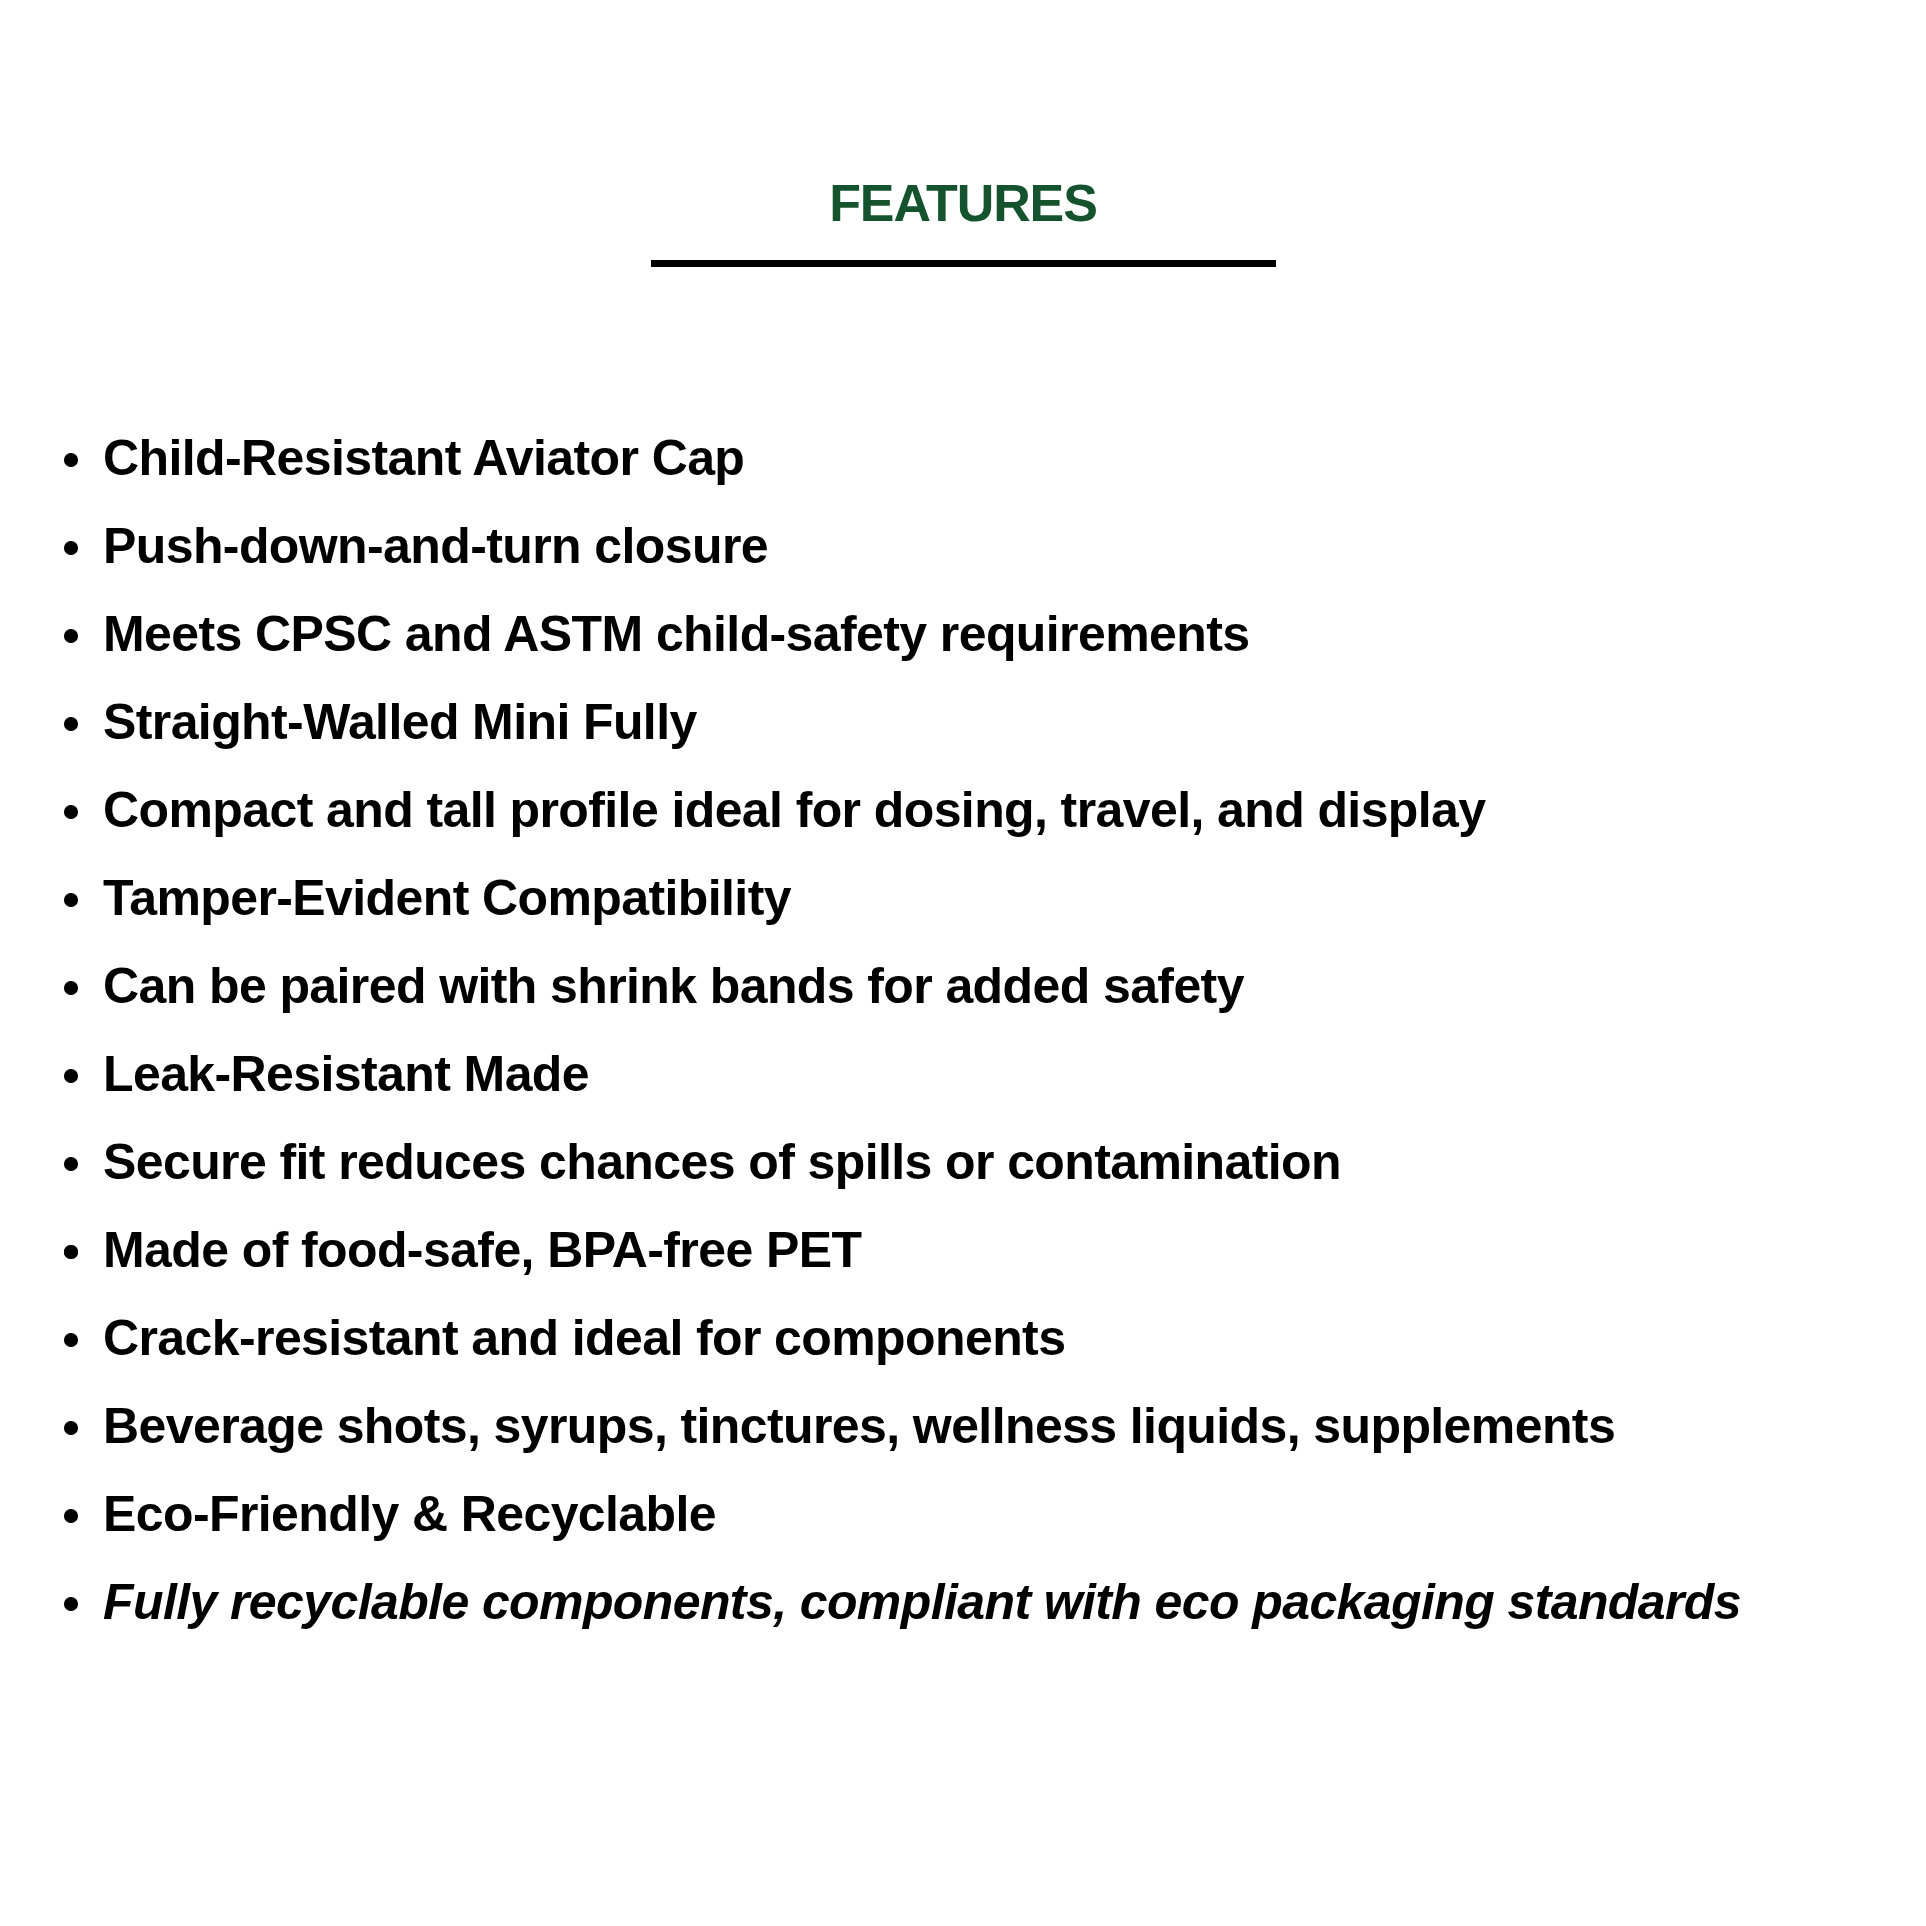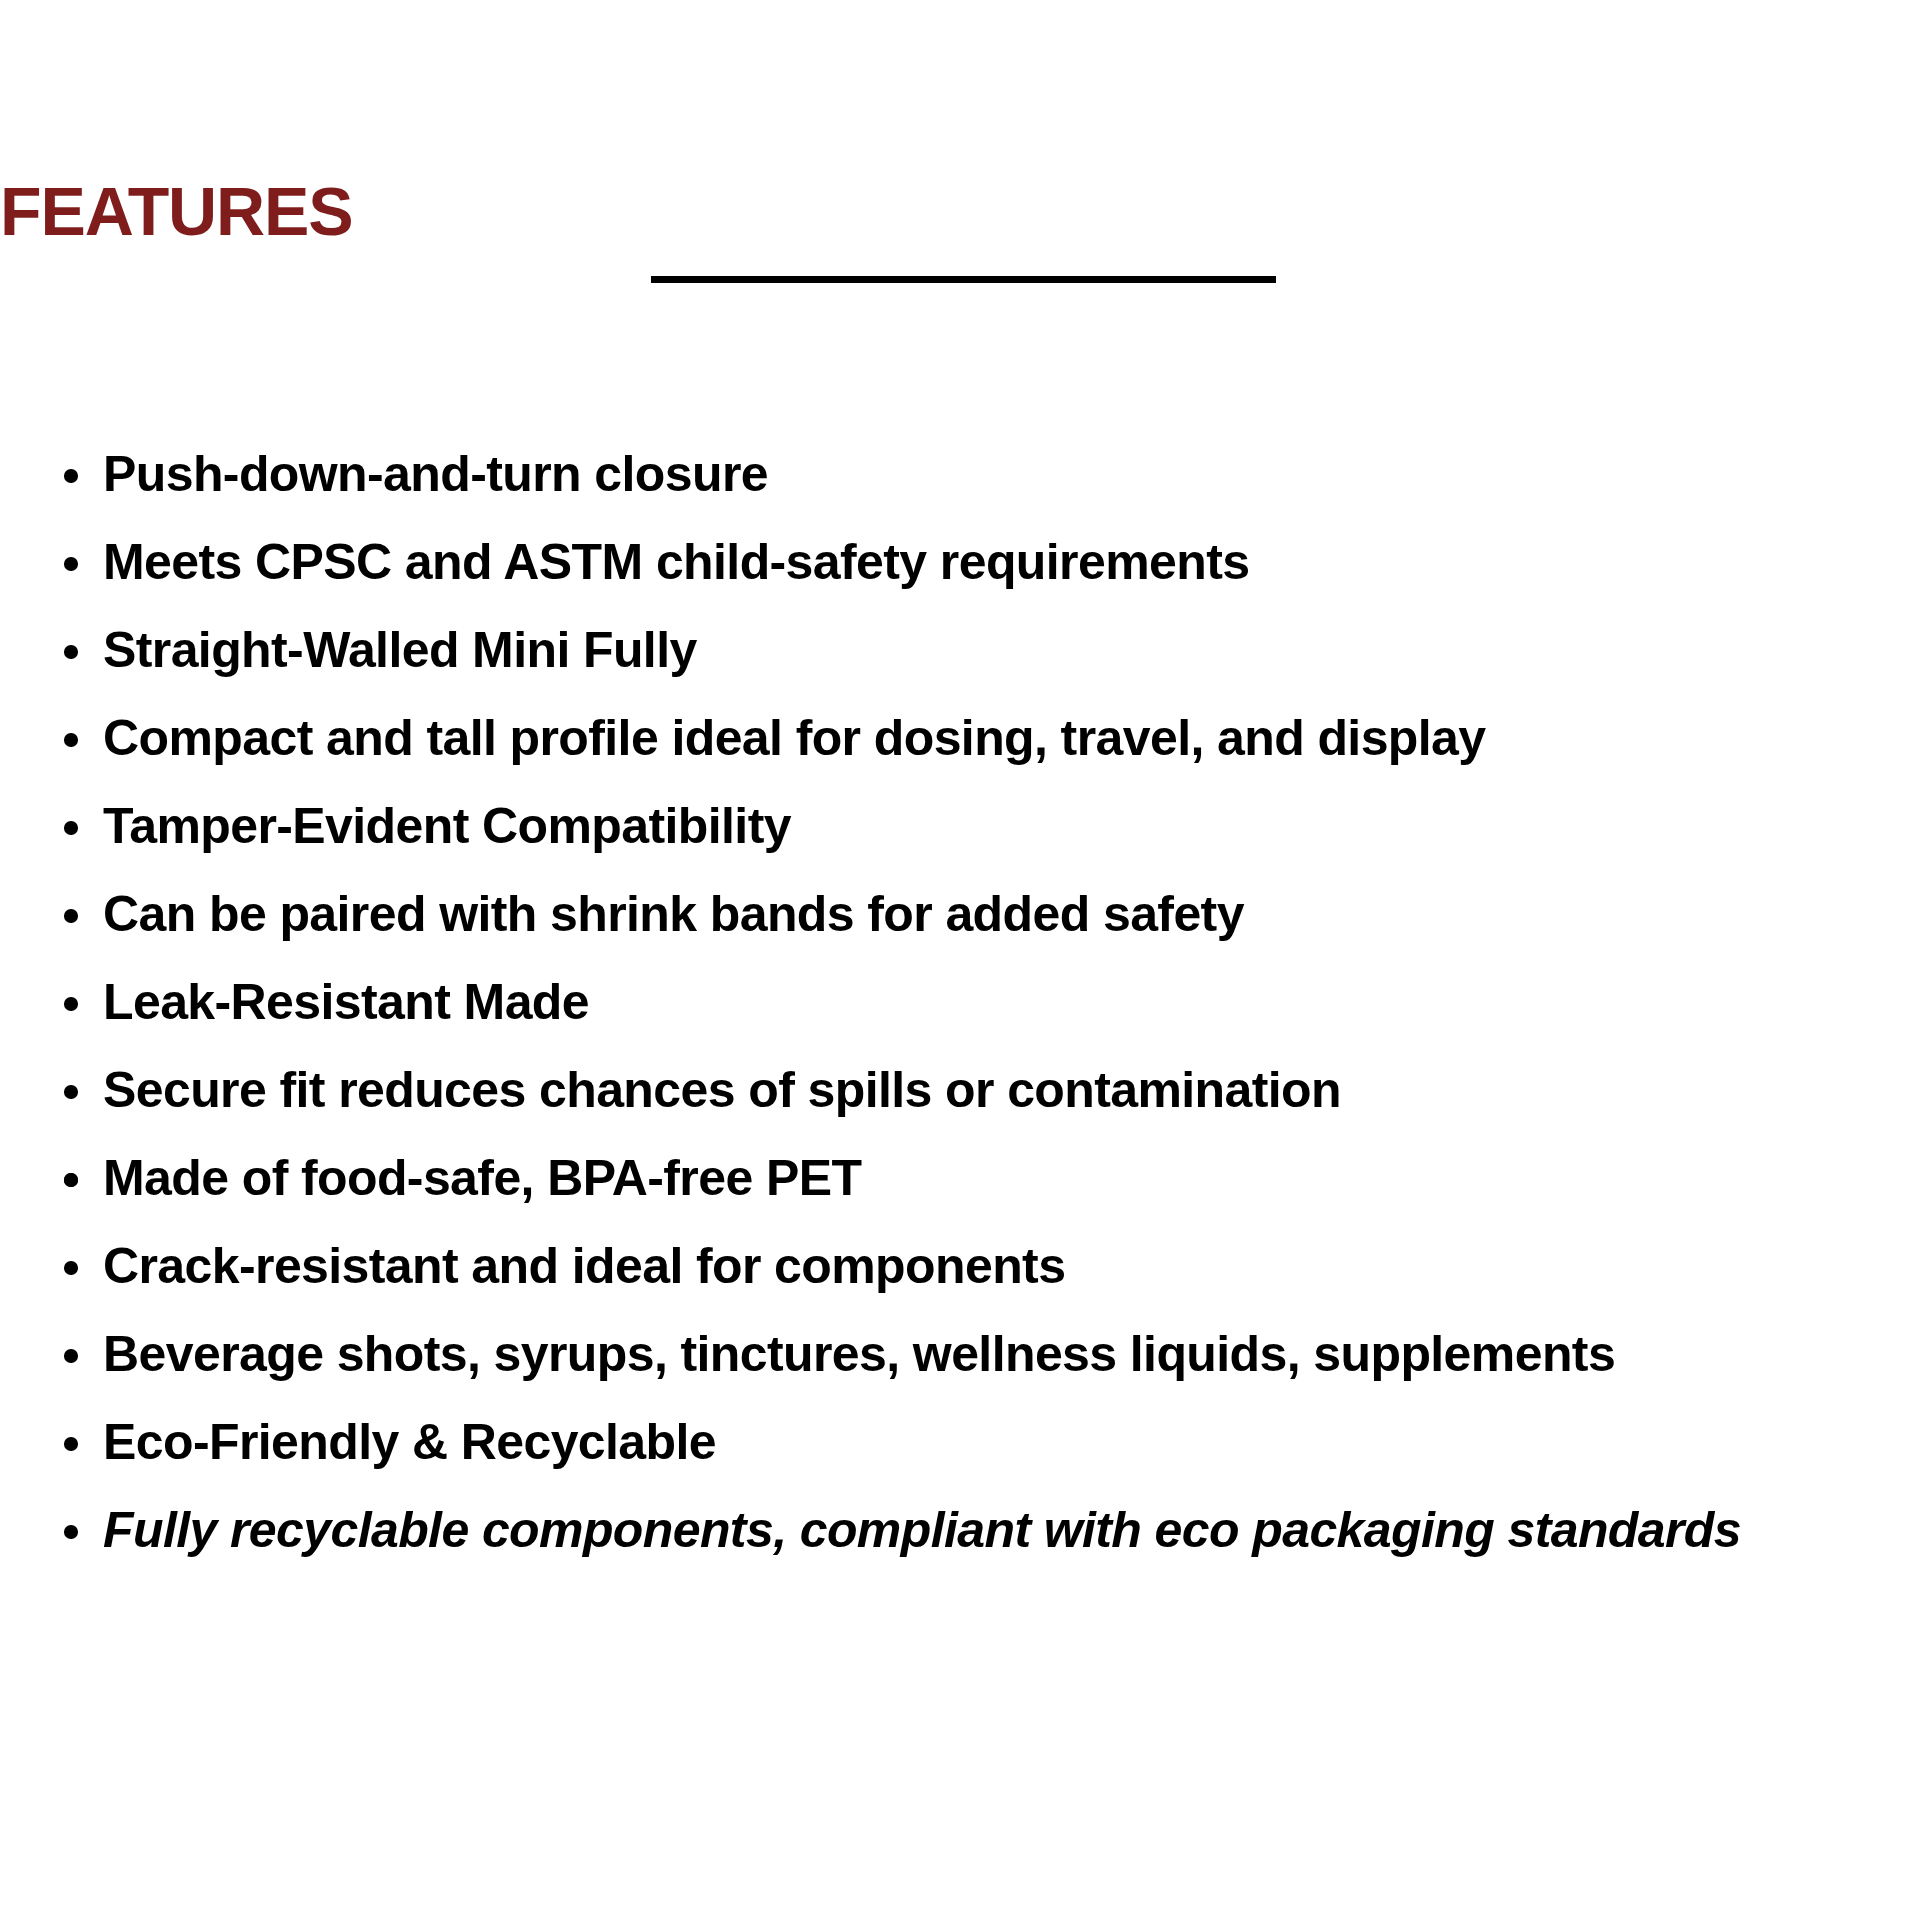--- a/index.html
+++ b/index.html
@@ -15,25 +15,26 @@
     color: #000000;
   }
   .page {
     width: 1926px;
     height: 1926px;
     box-sizing: border-box;
     padding-top: 177px;
   }
   .title {
     margin: 0;
-    font-size: 68px;
+    text-align: center;
+    font-size: 52px;
     line-height: 1;
     font-weight: bold;
     letter-spacing: -1.1px;
-    color: #7f1d1d;
+    color: #14532d;
   }
   .title-underline {
     width: 625px;
     height: 7.4px;
     background: #000000;
     margin: 31px auto 0 auto;
   }
   ul.features {
     list-style: none;
     margin: 147px 0 0 103px;
@@ -65,20 +66,24 @@
 </style>
 </head>
 <body>
 
 <div class="page">
 
   <h1 class="title">FEATURES</h1>
   <div class="title-underline"></div>
 
   <ul class="features">
+    <li>
+      <span class="dot"></span>
+      <span>Child-Resistant Aviator Cap</span>
+    </li>
     <li>
       <span class="dot"></span>
       <span>Push-down-and-turn closure</span>
     </li>
     <li>
       <span class="dot"></span>
       <span>Meets CPSC and ASTM child-safety requirements</span>
     </li>
     <li>
       <span class="dot"></span>

